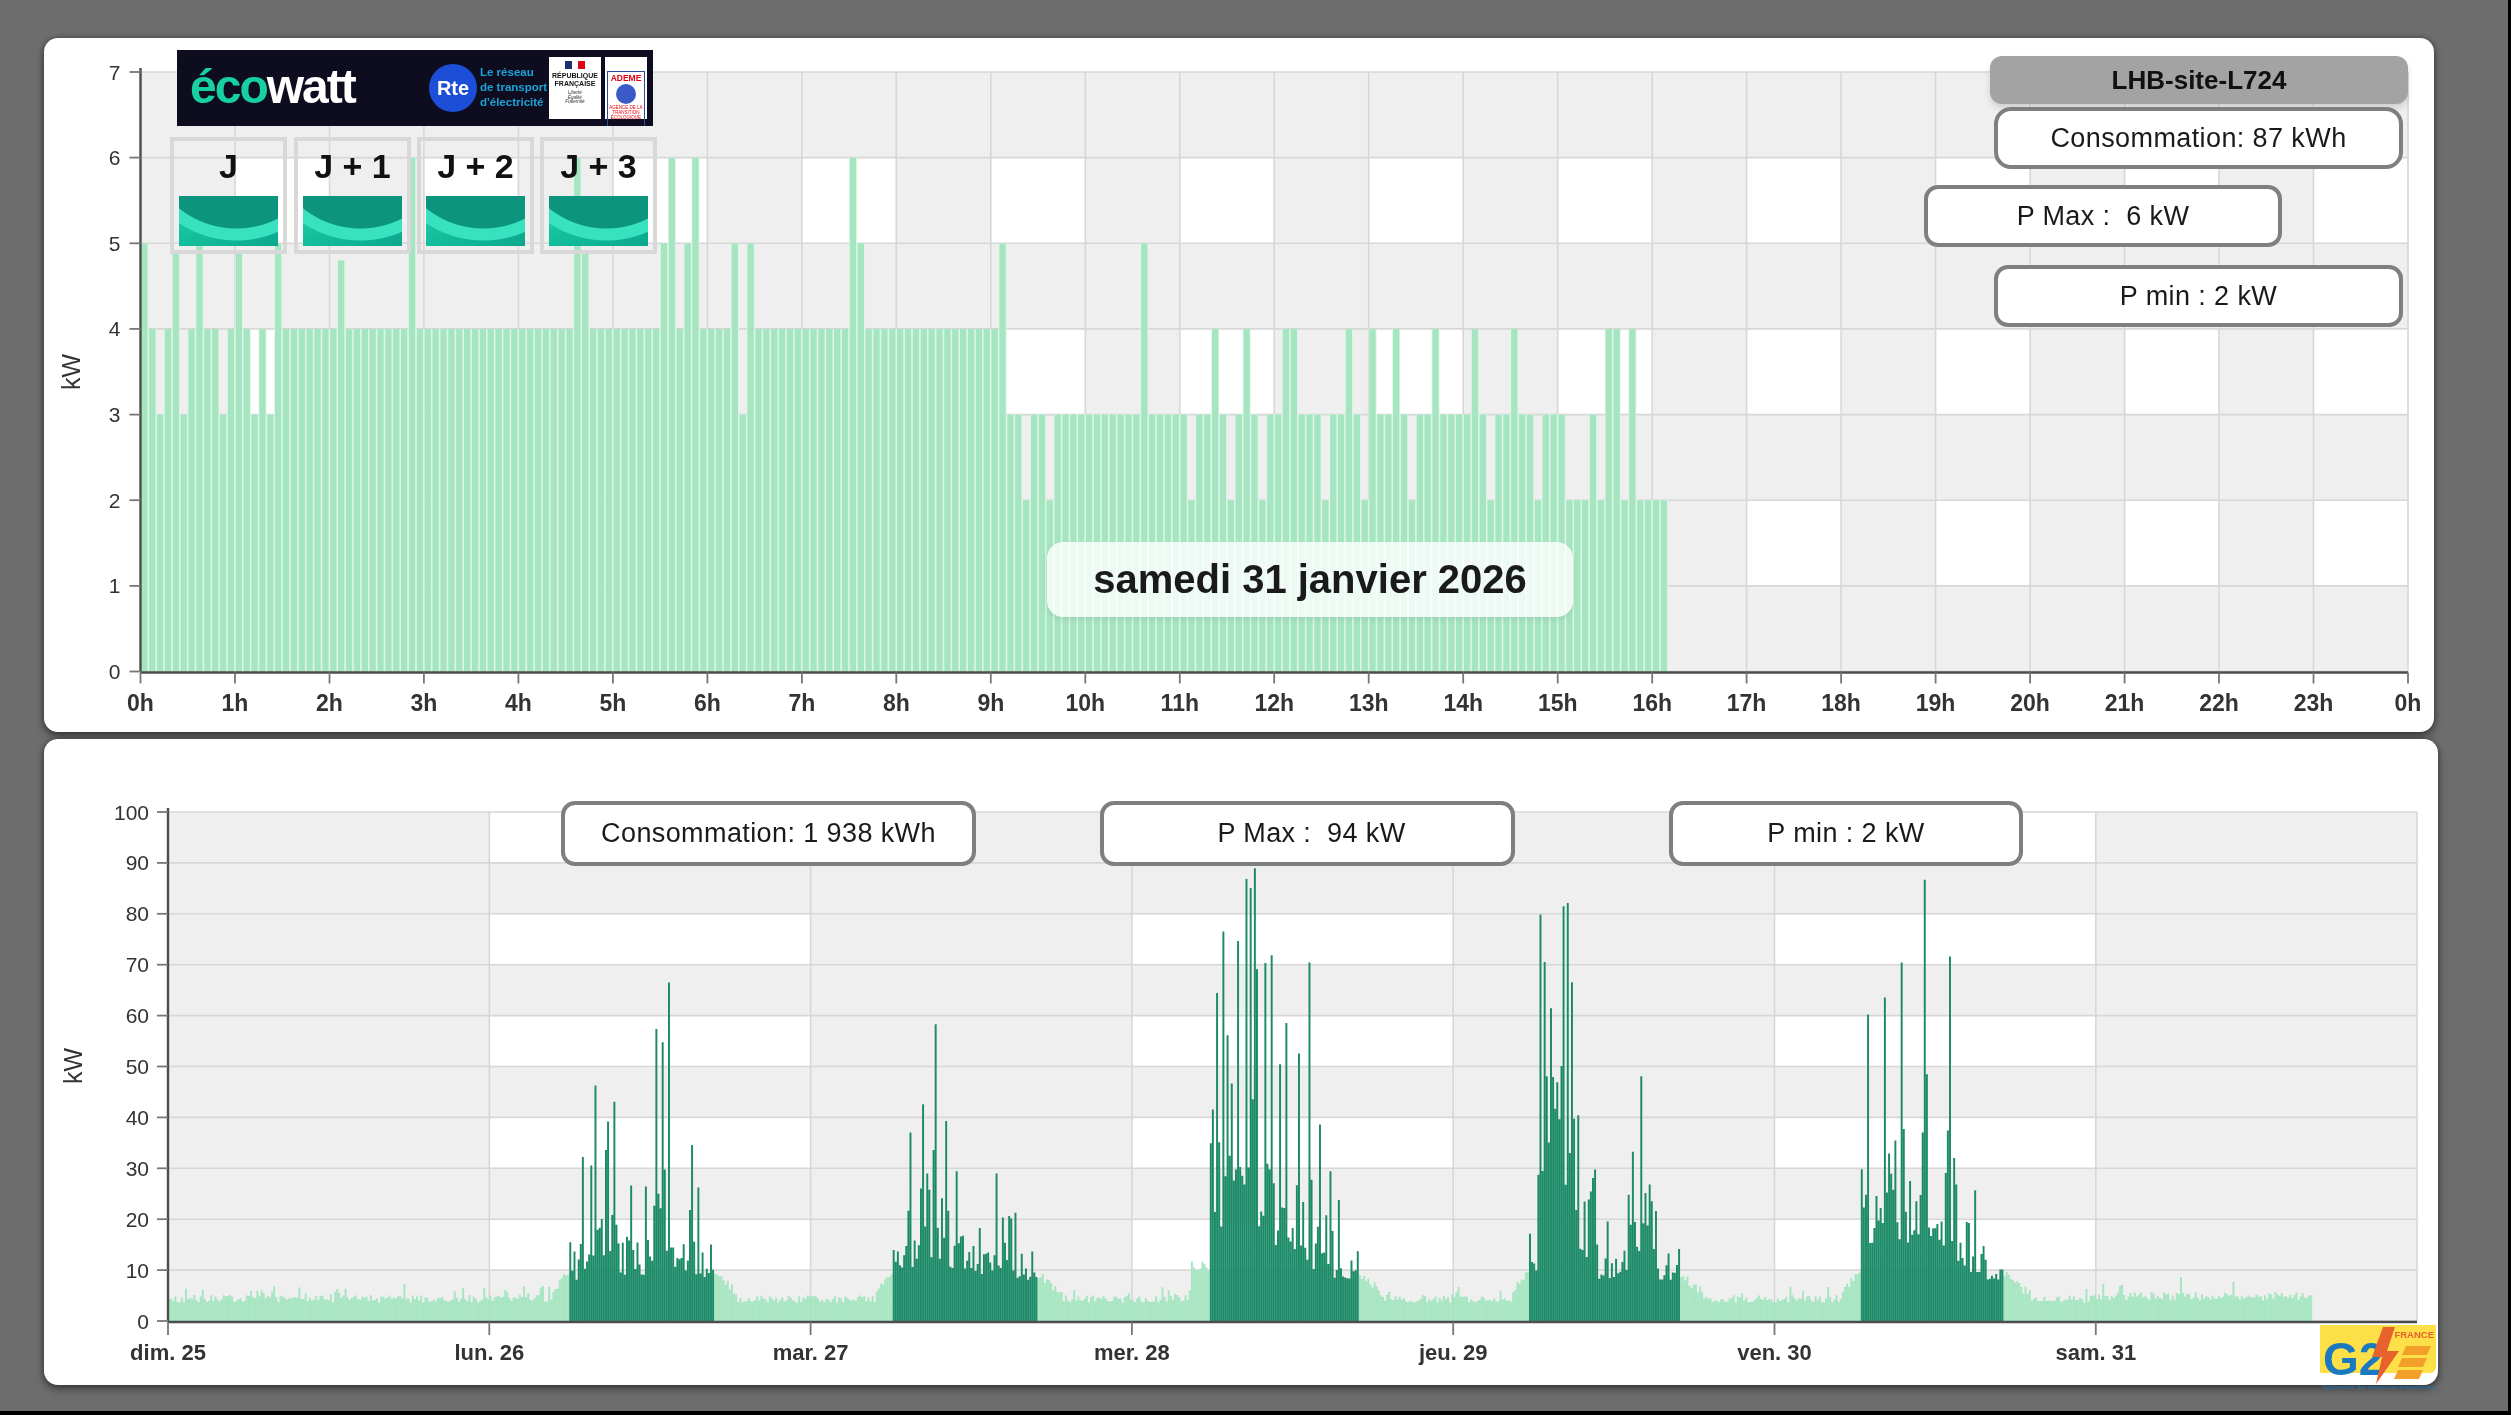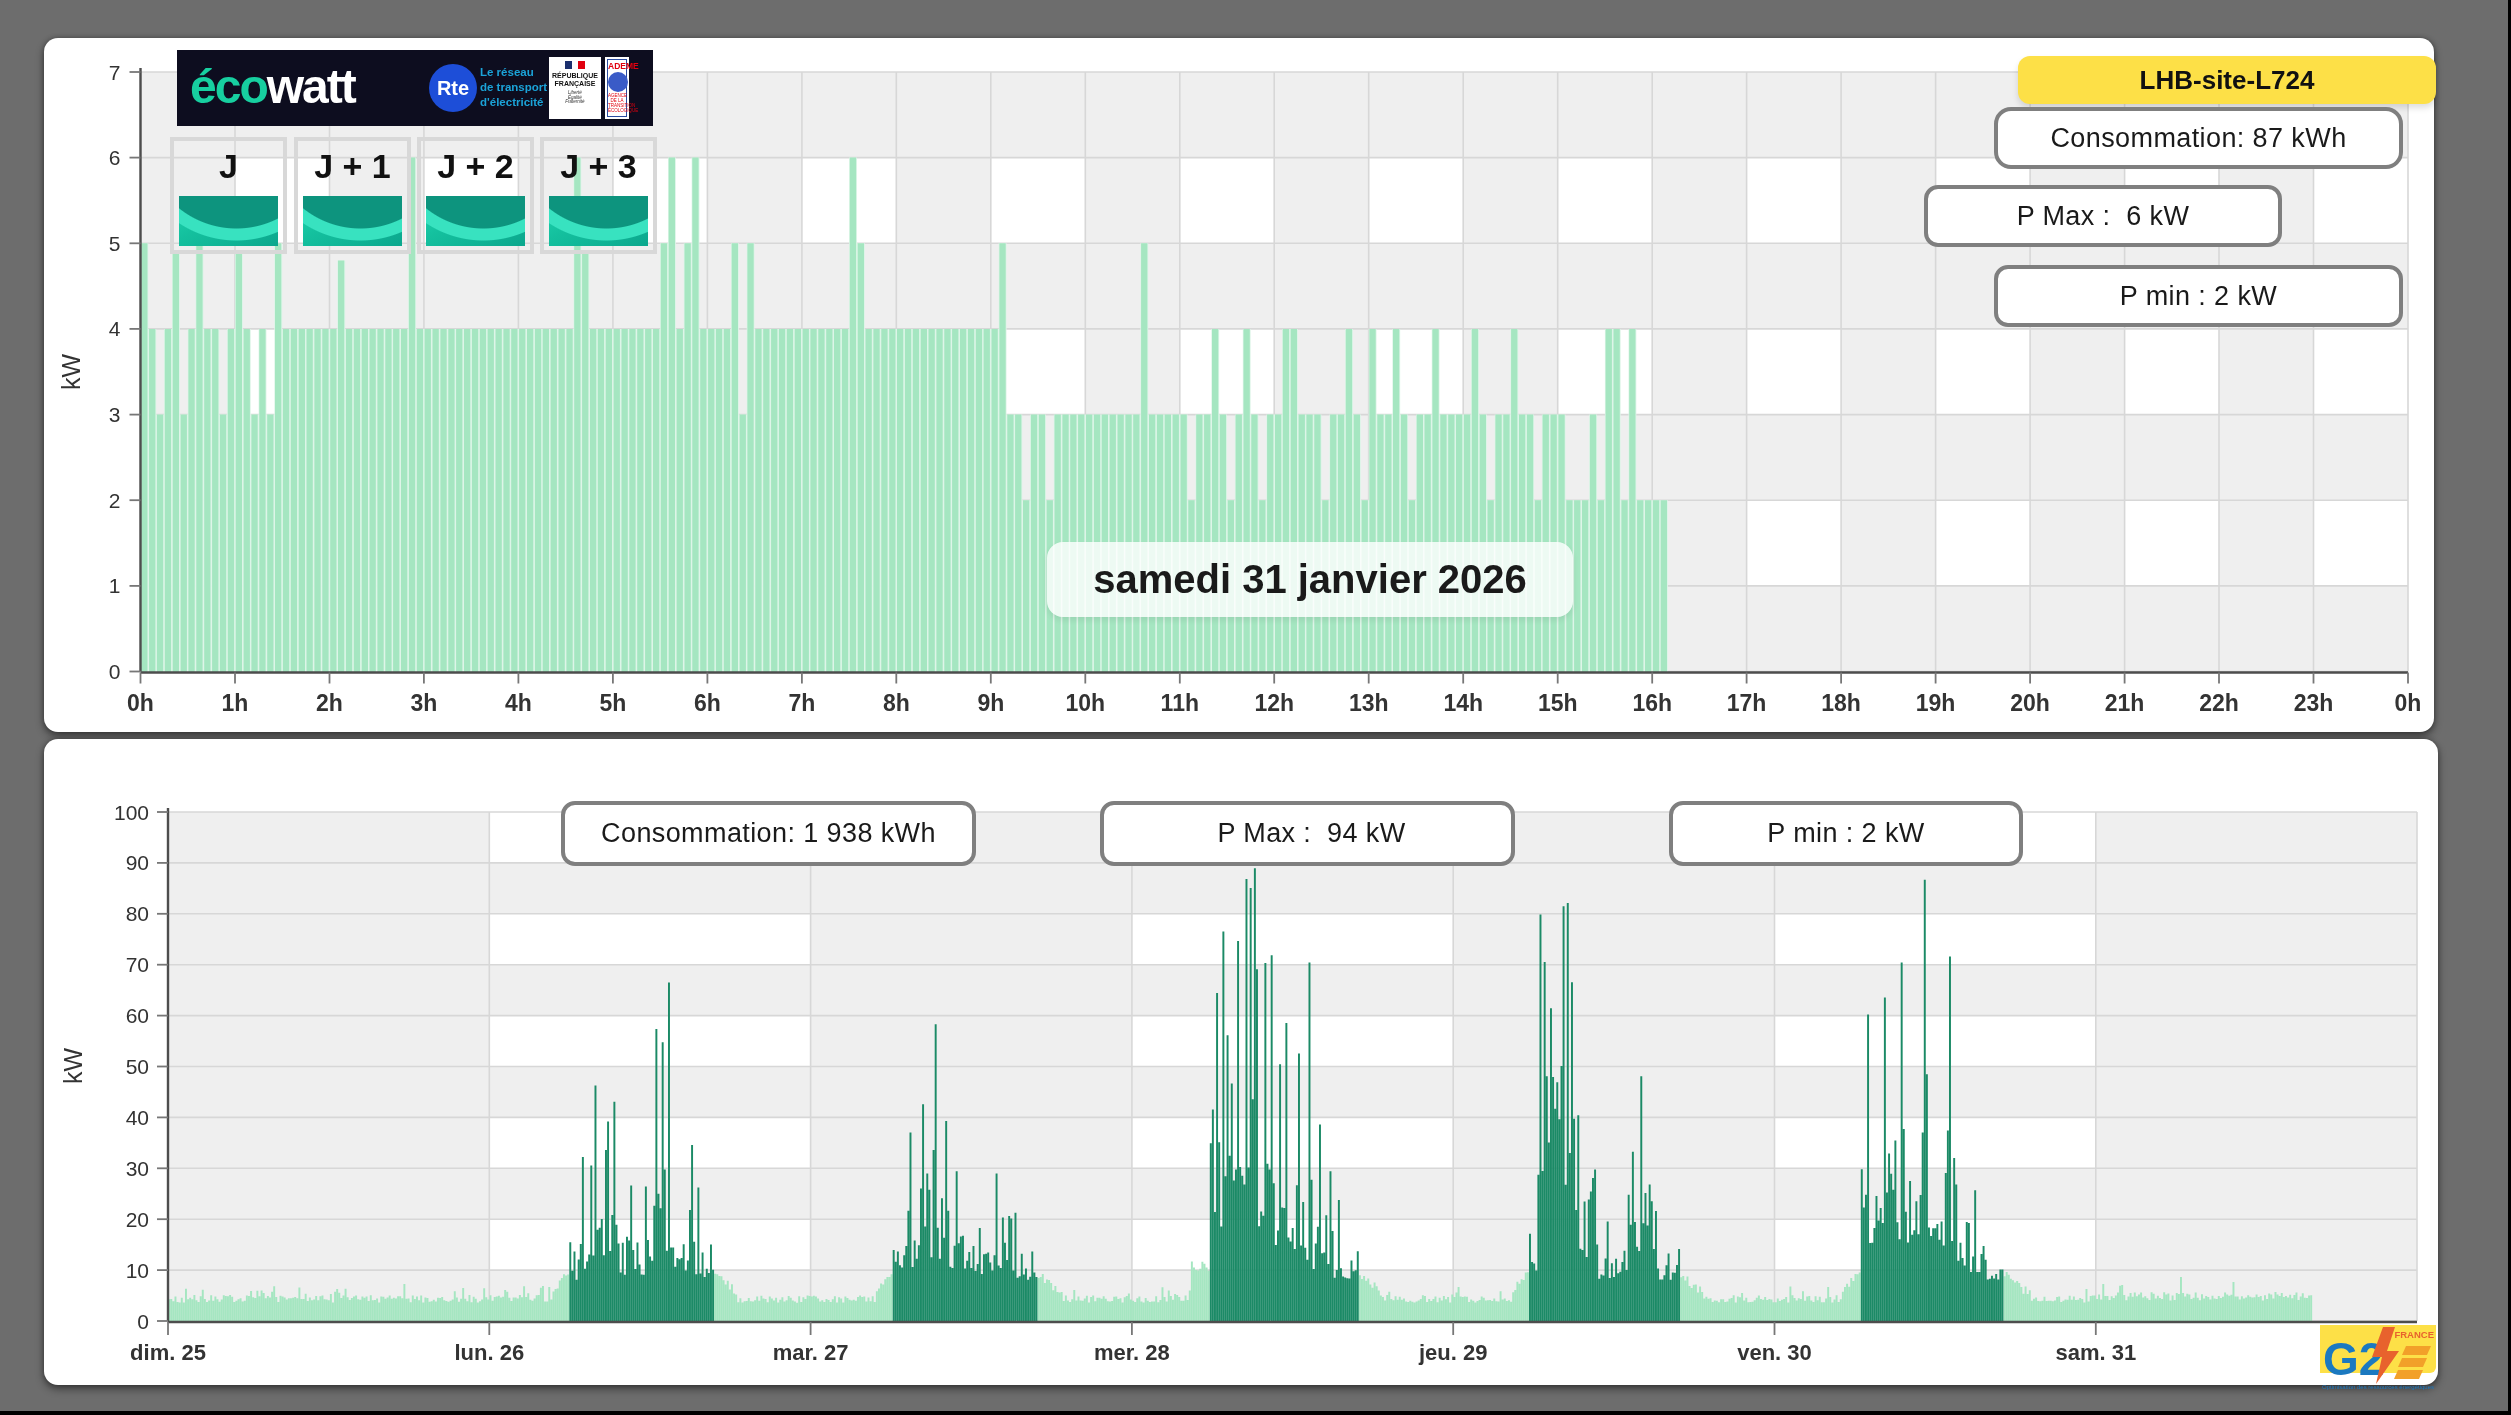--- a/index.html
+++ b/index.html
@@ -4,21 +4,21 @@
 * { margin:0; padding:0; box-sizing:border-box; }
 html,body { width:2511px; height:1415px; }
 body { font-family:"Liberation Sans", sans-serif; background:#6d6d6d; position:relative; overflow:hidden; }
 .panel { position:absolute; background:#fff; border-radius:14px; box-shadow:0 4px 9px rgba(0,0,0,0.45), 0 0 5px rgba(0,0,0,0.28); }
 #p1 { left:44px; top:38px; width:2390px; height:694px; }
 #p2 { left:44px; top:739px; width:2394px; height:646px; }
 svg.chart { position:absolute; left:0; top:0; }
 .box { position:absolute; background:#fff; border:4px solid #7f7f7f; border-radius:14px;
        display:flex; align-items:center; justify-content:center; white-space:nowrap;
        font-size:27px; color:#1a1a1a; letter-spacing:0.4px; }
-.wbox { position:absolute; background:#fde047; border-radius:12px; box-shadow:0 4px 6px rgba(0,0,0,0.13);margin-left:28px; }
+.wbox { position:absolute; background:#a3a3a3; border-radius:12px; box-shadow:0 4px 6px rgba(0,0,0,0.13); }
 #title { left:1990px; top:56px; width:418px; height:48px; display:flex; align-items:center; justify-content:center;
          font-size:26px; font-weight:700; color:#111; }
 #datelab { position:absolute; left:1047px; top:542px; width:526px; height:75px; background:rgba(255,255,255,0.8);
            border-radius:16px; display:flex; align-items:center; justify-content:center;
            font-size:40px; font-weight:700; color:#1a1a1a; box-shadow:0 3px 6px rgba(0,0,0,0.08); }
 #banner { position:absolute; left:177px; top:50px; width:476px; height:76px; background:#0d0d1f; overflow:hidden; }
 #banner > div { position:absolute; }
 .jbox { position:absolute; top:137px; width:117px; height:117px; border:4px solid #d8d8d8; background:transparent; }
 .jlab { height:51px; display:flex; align-items:center; justify-content:center; font-size:34px; font-weight:700; color:#111; }
 .jico { margin:4px 5px 0 5px; height:50px;
@@ -236,21 +236,21 @@
   <div style="left:303px; top:15px; color:#1ba3d8; font-size:11.5px; line-height:15px; font-weight:700;">Le réseau<br>de transport<br>d'électricité</div>
   <div style="left:372px; top:7px; width:52px; height:62px; background:#fff; padding:4px 1px;">
     <div style="display:flex; height:8px; width:20px; margin:0 auto;">
         <div style="flex:1;background:#1b2f6e;"></div>
         <div style="flex:1;background:#fff;"></div>
         <div style="flex:1;background:#e1000f;"></div>
       </div>
     <div style="font-size:7px; font-weight:700; color:#111; text-align:center; line-height:8px; margin-top:3px;">RÉPUBLIQUE<br>FRANÇAISE</div>
     <div style="font-size:4.5px; color:#333; text-align:center; margin-top:3px; line-height:4.5px;"><i>Liberté<br>Égalité<br>Fraternité</i></div>
   </div>
-  <div style="left:428px; top:7px; width:24px; height:62px; background:#fff; padding:2px 1px;">
+  <div style="left:428px; top:7px; width:42px; height:62px; background:#fff; padding:14px 1px;">
     <div style="margin:0 1px; height:58px; border:1.5px solid #2a4ba0; padding:1px 0;">
       <div style="font-size:8.5px; font-weight:700; color:#e1000f; text-align:center;">ADEME</div>
       <div style="width:20px; height:20px; border-radius:50%; background:#3a5bc7; margin:1px auto;"></div>
       <div style="font-size:4.5px; color:#e1000f; text-align:center; line-height:5px;">AGENCE DE LA TRANSITION ÉCOLOGIQUE</div>
     </div>
   </div>
 </div>
 
 <div class="jbox" style="left:170px;">
     <div class="jlab">J</div>

